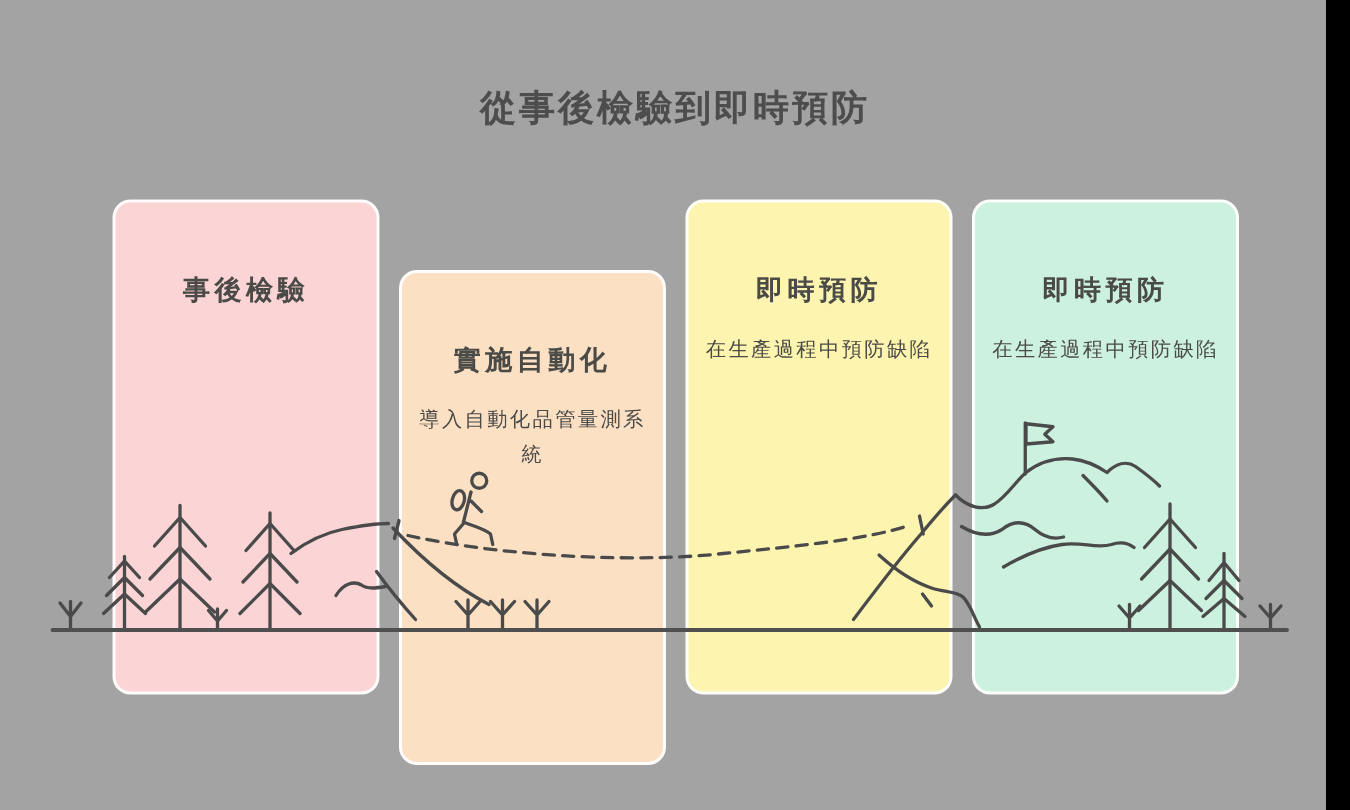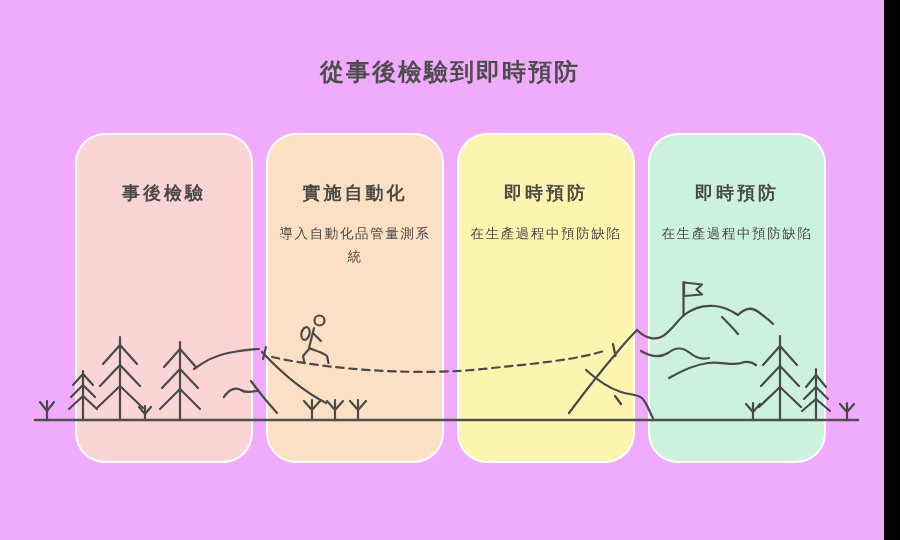--- a/index.html
+++ b/index.html
@@ -2,30 +2,30 @@
 <html><head>
 <meta charset="utf-8">
 <style>
   html,body{margin:0;padding:0;}
   body{
     width:900px;height:540px;
     background:#000;
     font-family:"DejaVu Sans",sans-serif;
     overflow:hidden;
   }
-  .canvas{position:relative;width:884px;height:540px;background:#f0abfc;}
+  .canvas{position:relative;width:884px;height:540px;background:#a3a3a3;}
   .main-title{
     position:absolute;top:56px;left:0;width:900px;
     text-align:center;
     font-size:24px;font-weight:700;letter-spacing:2px;
     color:#4d4d4d;
   }
   .card{
     position:absolute;top:133px;height:330px;width:178px;
-    border-radius:30px;
+    border-radius:12px;
     border:2px solid rgba(255,255,255,0.92);
     box-sizing:border-box;
     text-align:center;
   }
   .card-1{left:75px;}
   .card-2{left:266px;}
   .card-3{left:457px;}
   .card-4{left:648px;}
   .card-title{
     margin:46px 0 0 0;
@@ -49,21 +49,21 @@
 <body>
 
 <div class="canvas">
 
   <div class="main-title">從事後檢驗到即時預防</div>
 
   <div class="card card-1" style="background: rgb(251, 212, 214);">
     <div class="card-title">事後檢驗</div>
   </div>
 
-  <div class="card card-2" style="background: rgb(252, 224, 196);">
+  <div class="card card-2" style="background: rgb(252, 224, 196); margin-top: 47px;">
     <div class="card-title">實施自動化</div>
     <div class="card-desc">導入自動化品管量測系統</div>
   </div>
 
   <div class="card card-3" style="background: rgb(252, 244, 175);">
     <div class="card-title">即時預防</div>
     <div class="card-desc">在生產過程中預防缺陷</div>
   </div>
 
   <div class="card card-4" style="background: rgb(204, 241, 223);">

